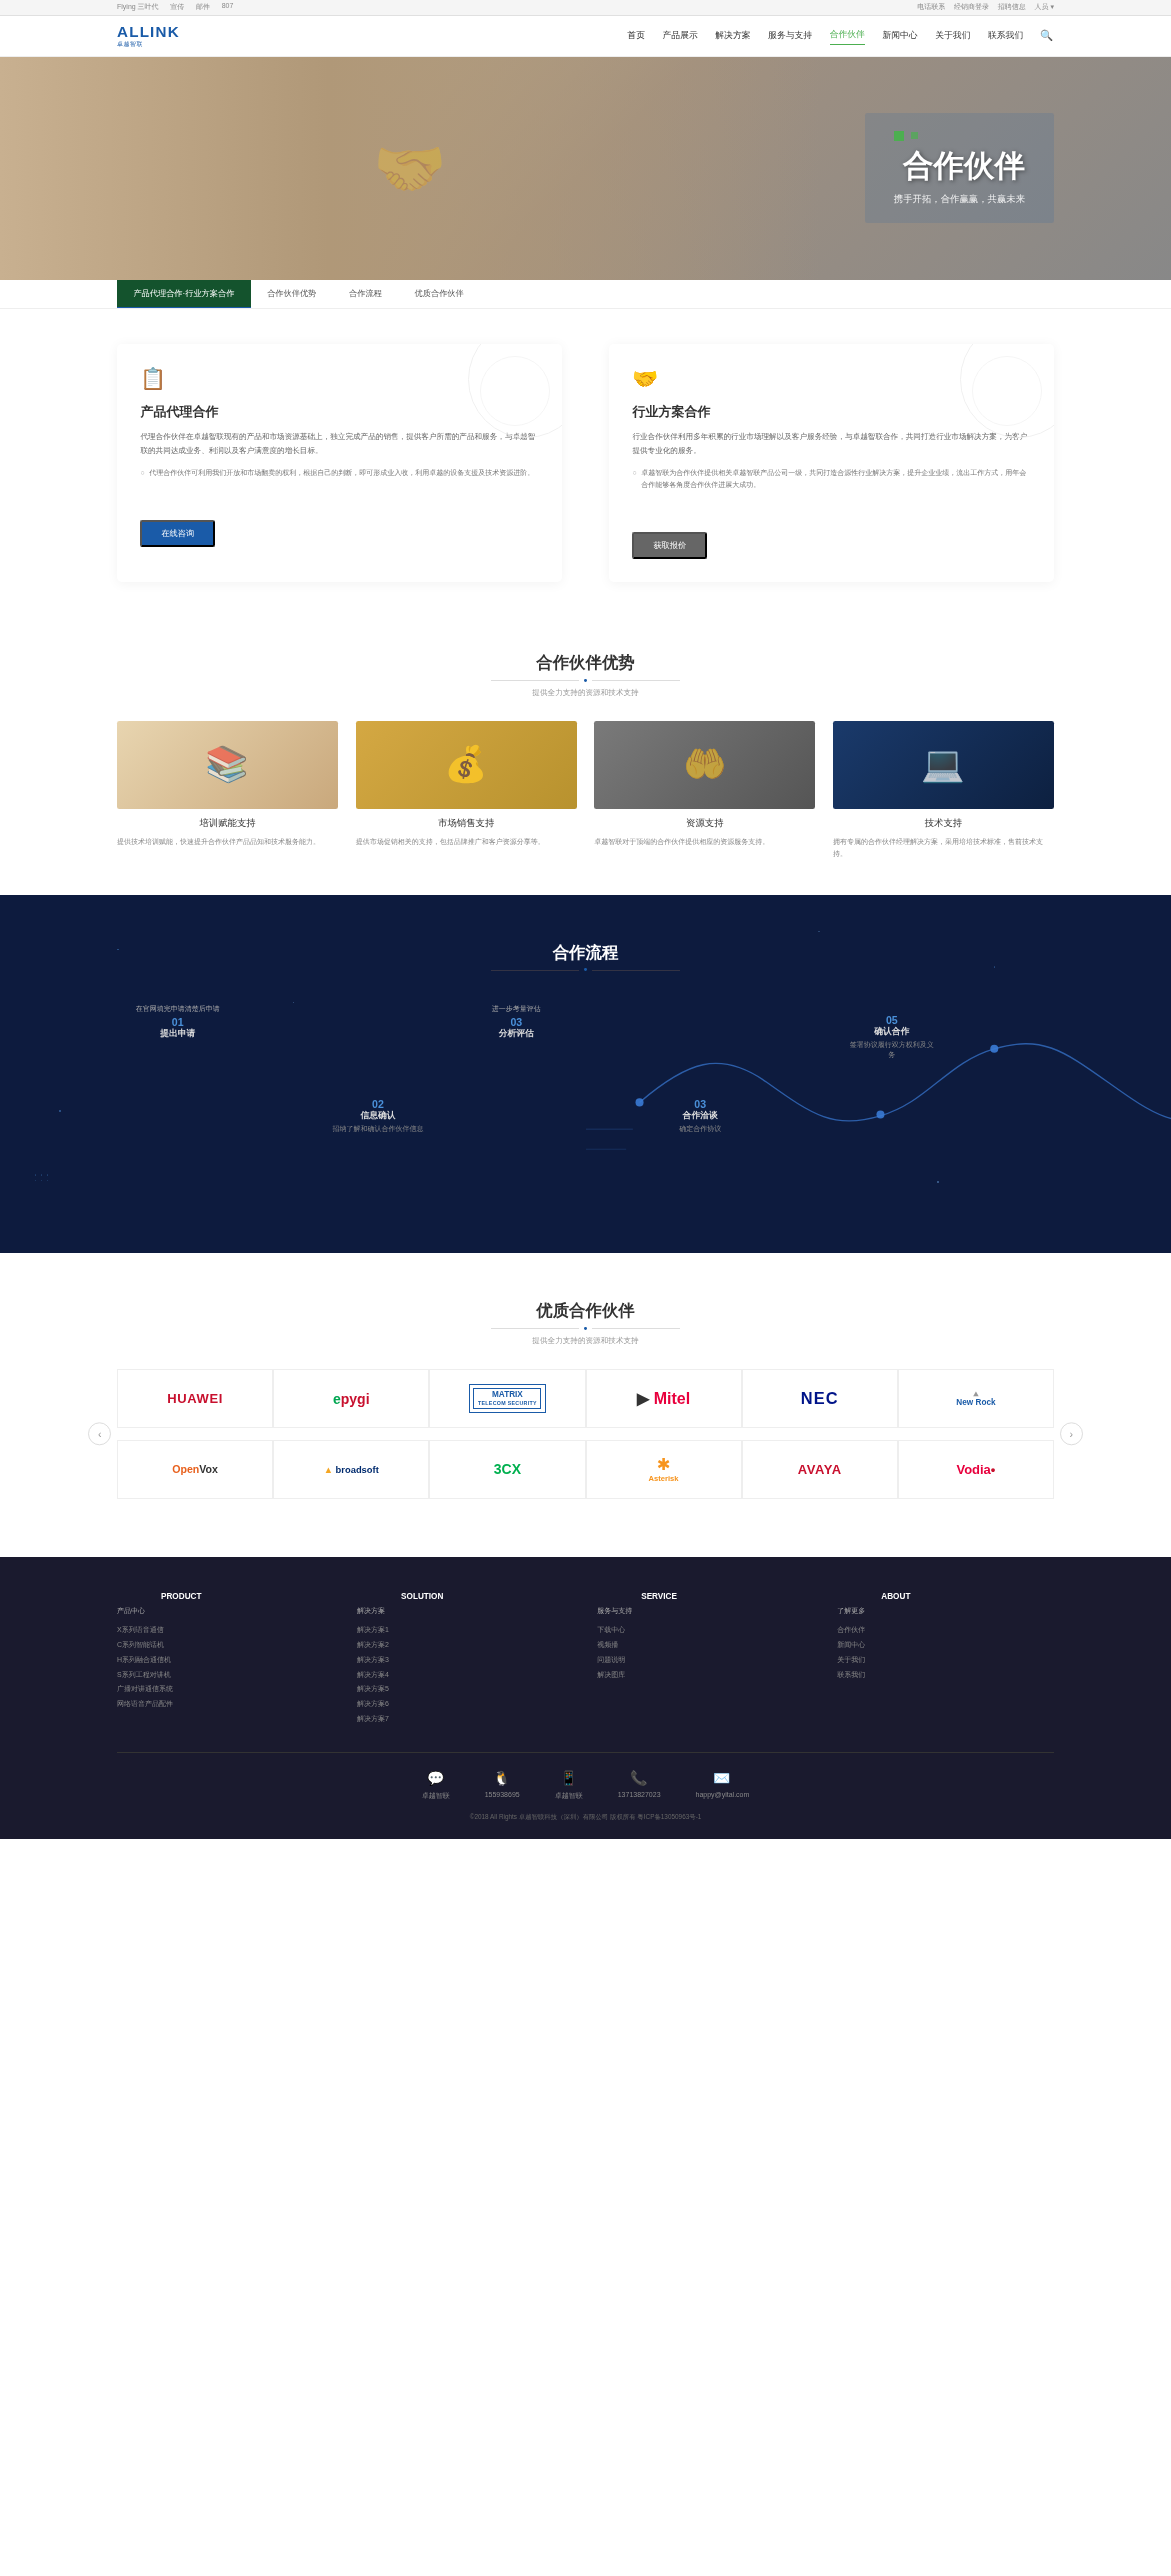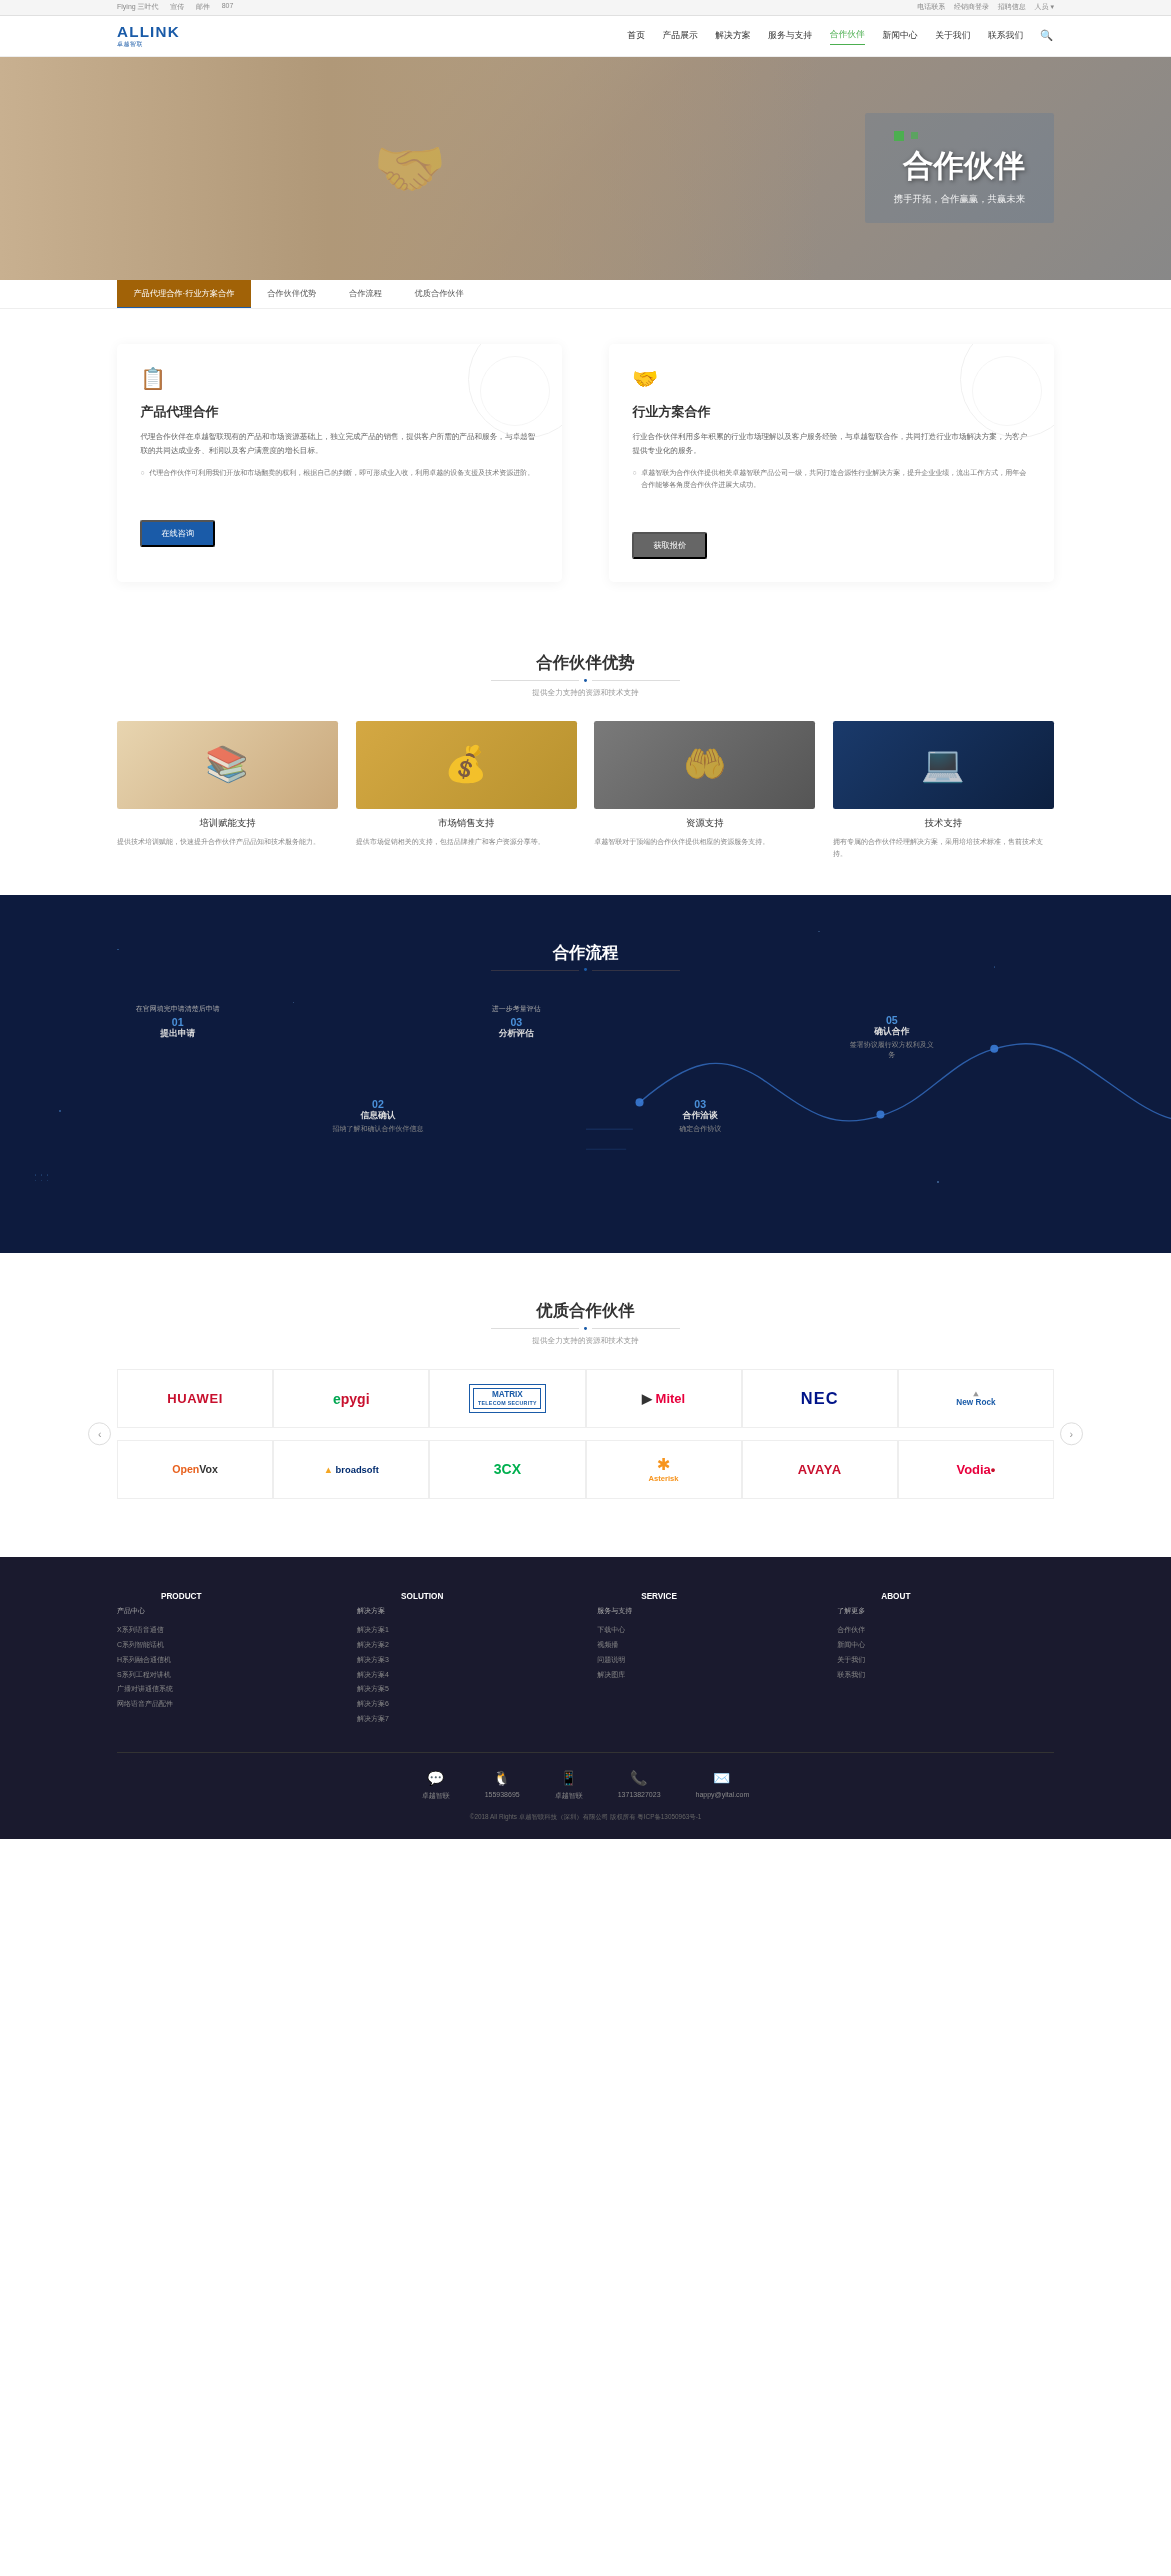--- a/index.html
+++ b/index.html
@@ -23,21 +23,21 @@
     
     .hero { position: relative; width: 100%; height: 223px; background: linear-gradient(rgba(0,0,0,0.3), rgba(0,0,0,0.2)), #b0a090; overflow: hidden; display: flex; align-items: center; justify-content: center; }
     .hero-bg { position: absolute; inset: 0; background: linear-gradient(135deg, #c8b89a 0%, #a09080 50%, #888888 100%); }
     .hero-content { position: relative; z-index: 2; text-align: right; padding-right: 117px; width: 100%; }
     .hero-title { font-size: 30.5px; font-weight: bold; color: #fff; text-shadow: 1.2px 1.2px 4.7px rgba(0,0,0,0.5); }
     .hero-subtitle { font-size: 9.4px; color: #fff; margin-top: 5.9px; opacity: 0.9; }
 
     
     .section-tabs { background: #fff; padding: 0 117px; border-bottom: 0.6px solid #eee; display: flex; gap: 0; }
     .tab-item { padding: 8.2px 16.4px; font-size: 8.2px; color: #555; cursor: pointer; border-bottom: 1.8px solid transparent; }
-    .tab-item.active { background: #a16207; color: #fff; border-bottom-color: #1a5ba8; }
+    .tab-item.active { background: #14532d; color: #fff; border-bottom-color: #1a5ba8; }
 
     
     .partner-section { background: #fff; padding: 35px 117px; }
     .partner-grid { display: flex; gap: 47px; }
     .partner-card { flex: 1; background: #fff; border-radius: 4.7px; padding: 23.4px; box-shadow: 0 1.2px 11.7px rgba(0,0,0,0.05); position: relative; }
     .card-icon { font-size: 21px; color: #ccc; margin-bottom: 11.7px; }
     .card-title { font-size: 13px; font-weight: bold; color: #333; margin-bottom: 9.4px; }
     .card-desc { font-size: 7.6px; color: #666; line-height: 1.8; margin-bottom: 9.4px; }
     .card-list-item { display: flex; gap: 4.7px; font-size: 7px; color: #777; line-height: 1.7; margin-bottom: 4.7px; }
     .card-list-item::before { content: '○'; color: #aaa; flex-shrink: 0; }
@@ -70,21 +70,21 @@
     .partners-row { display: flex; gap: 0; align-items: center; justify-content: center; margin-bottom: 11.7px; }
     .partner-logo { flex: 1; display: flex; align-items: center; justify-content: center; padding: 11.7px; border: 0.6px solid #eee; height: 59px; }
     .slider-btn { position: absolute; top: 50%; transform: translateY(-50%); width: 23.4px; height: 23.4px; background: #fff; border: 0.6px solid #ddd; border-radius: 50%; display: flex; align-items: center; justify-content: center; cursor: pointer; font-size: 10.6px; color: #999; z-index: 10; }
     .slider-prev { left: -29px; }
     .slider-next { right: -29px; }
 
     
     .logo-huawei { color: #c8102e; font-weight: bold; font-size: 13px; letter-spacing: 0.6px; }
     .logo-epygi { color: #00a651; font-size: 14px; font-weight: bold; }
     .logo-matrix { color: #1a5ba8; font-size: 6.4px; font-weight: bold; text-align: center; line-height: 1.3; border: 1.2px solid #1a5ba8; padding: 2.3px 3.5px; }
-    .logo-mitel { color: #1a1a1a; font-size: 13px; font-weight: bold; }
+    .logo-mitel { color: #1a1a1a; font-size: 16px; font-weight: bold; }
     .logo-nec { color: #001489; font-size: 16.4px; font-weight: bold; letter-spacing: 1.2px; }
     .logo-newrock { color: #1a5ba8; font-size: 9.4px; font-weight: bold; text-align: center; }
     .logo-openvox { color: #e8611e; font-size: 10.6px; font-weight: bold; }
     .logo-broadsoft { color: #002b6e; font-size: 9.4px; font-weight: bold; }
     .logo-3cx { color: #1a1a1a; font-size: 14px; font-weight: bold; }
     .logo-avaya { color: #c8102e; font-size: 13px; font-weight: bold; letter-spacing: 0.6px; }
     .logo-vodia { color: #e8003d; font-size: 13px; font-weight: bold; }
 
     
     .footer { background: #1a1a2e; padding: 35px 117px 17.6px; }

